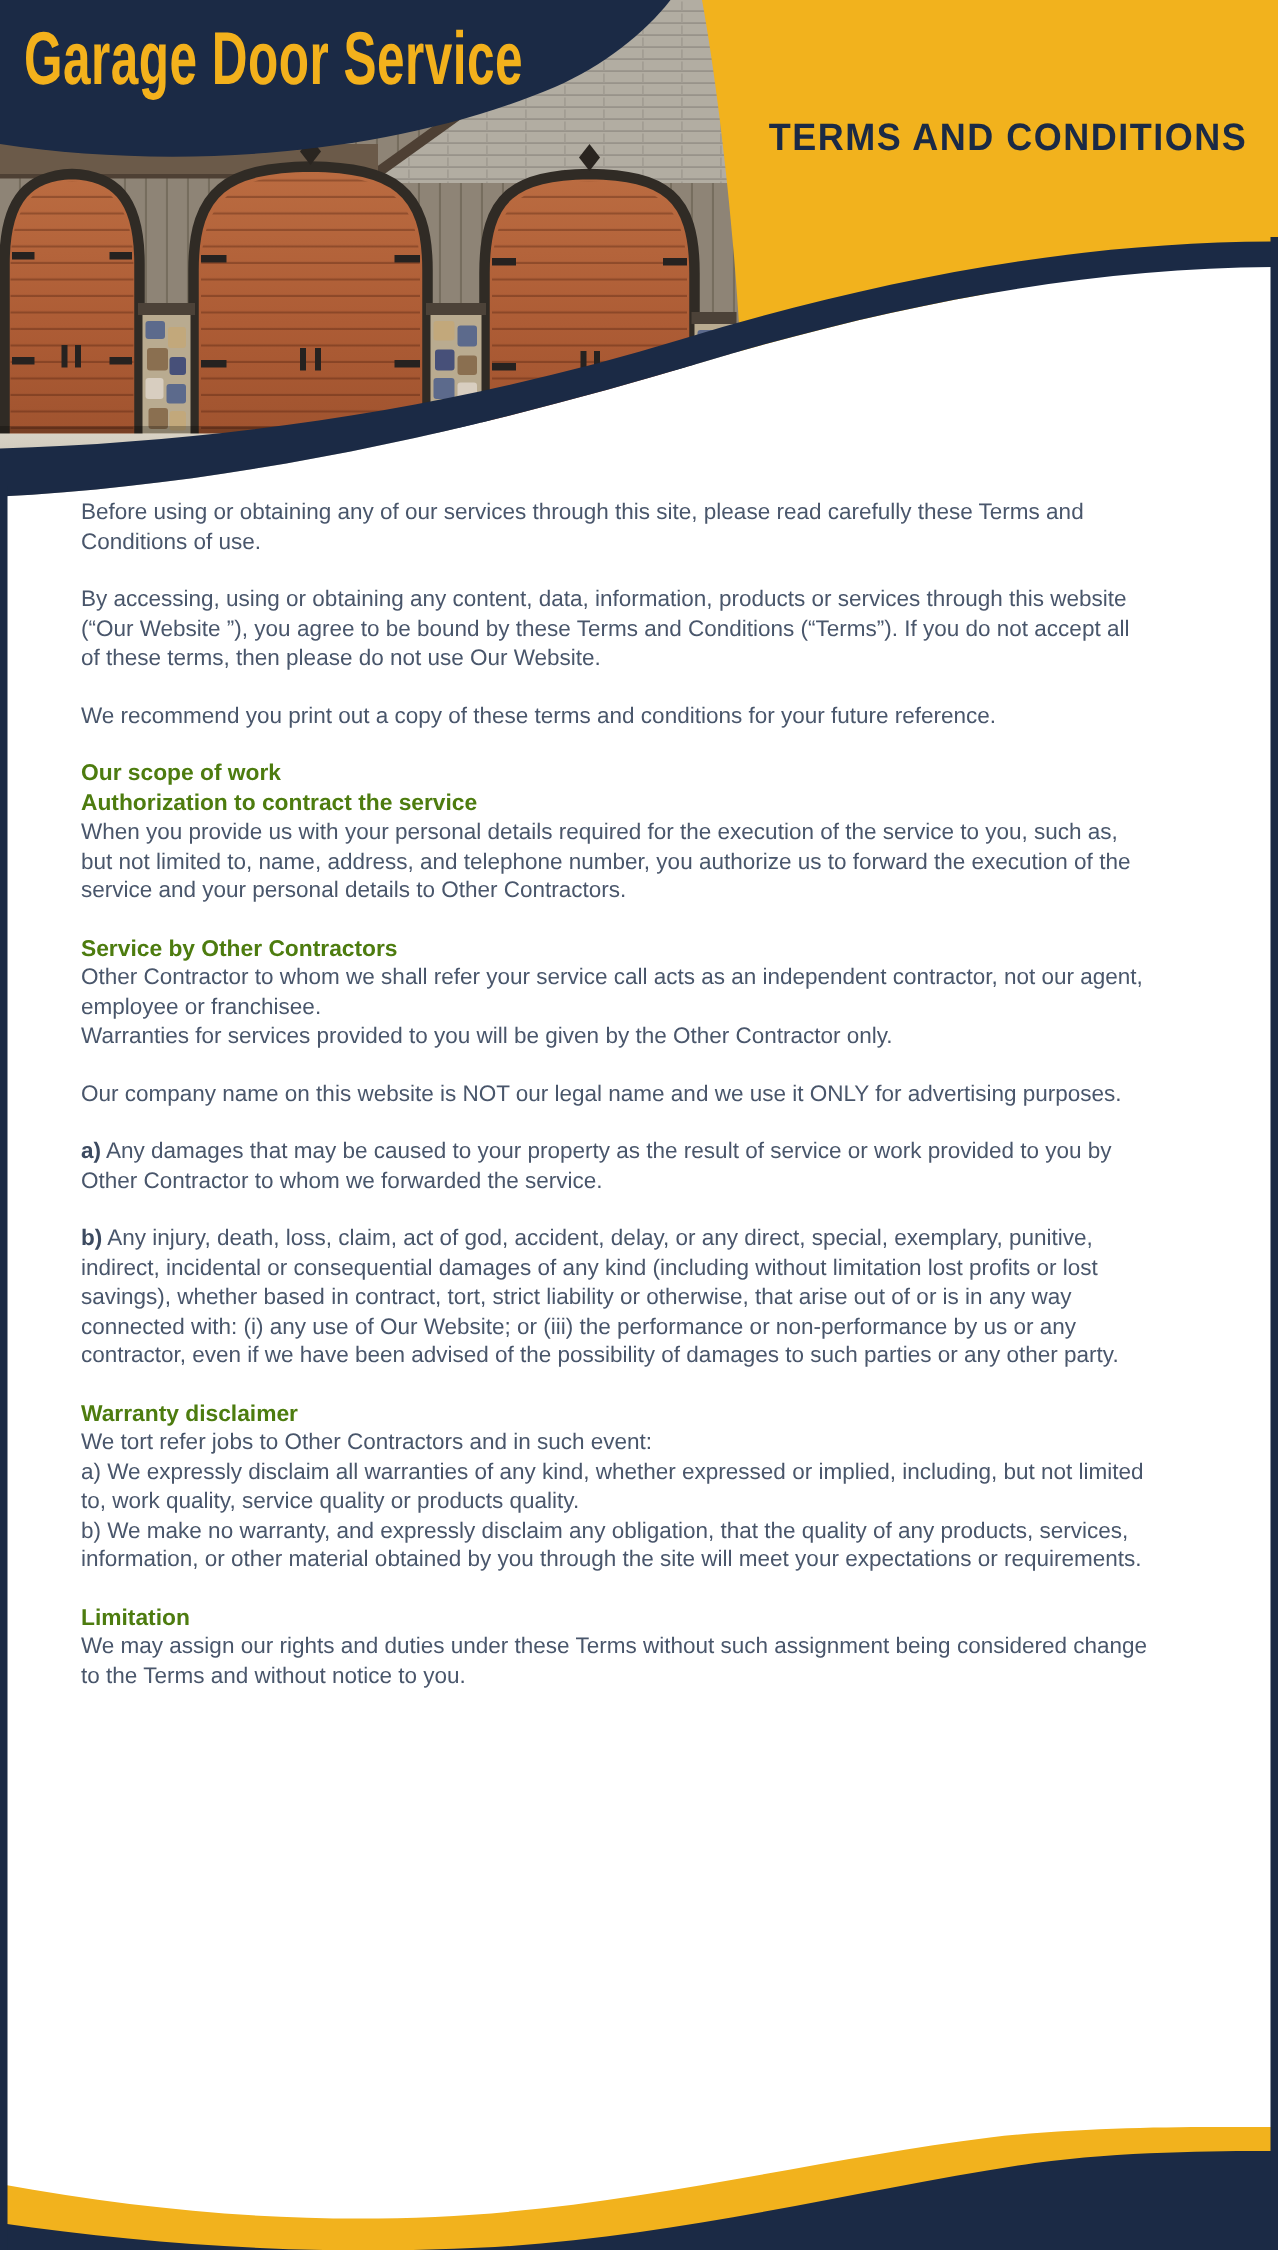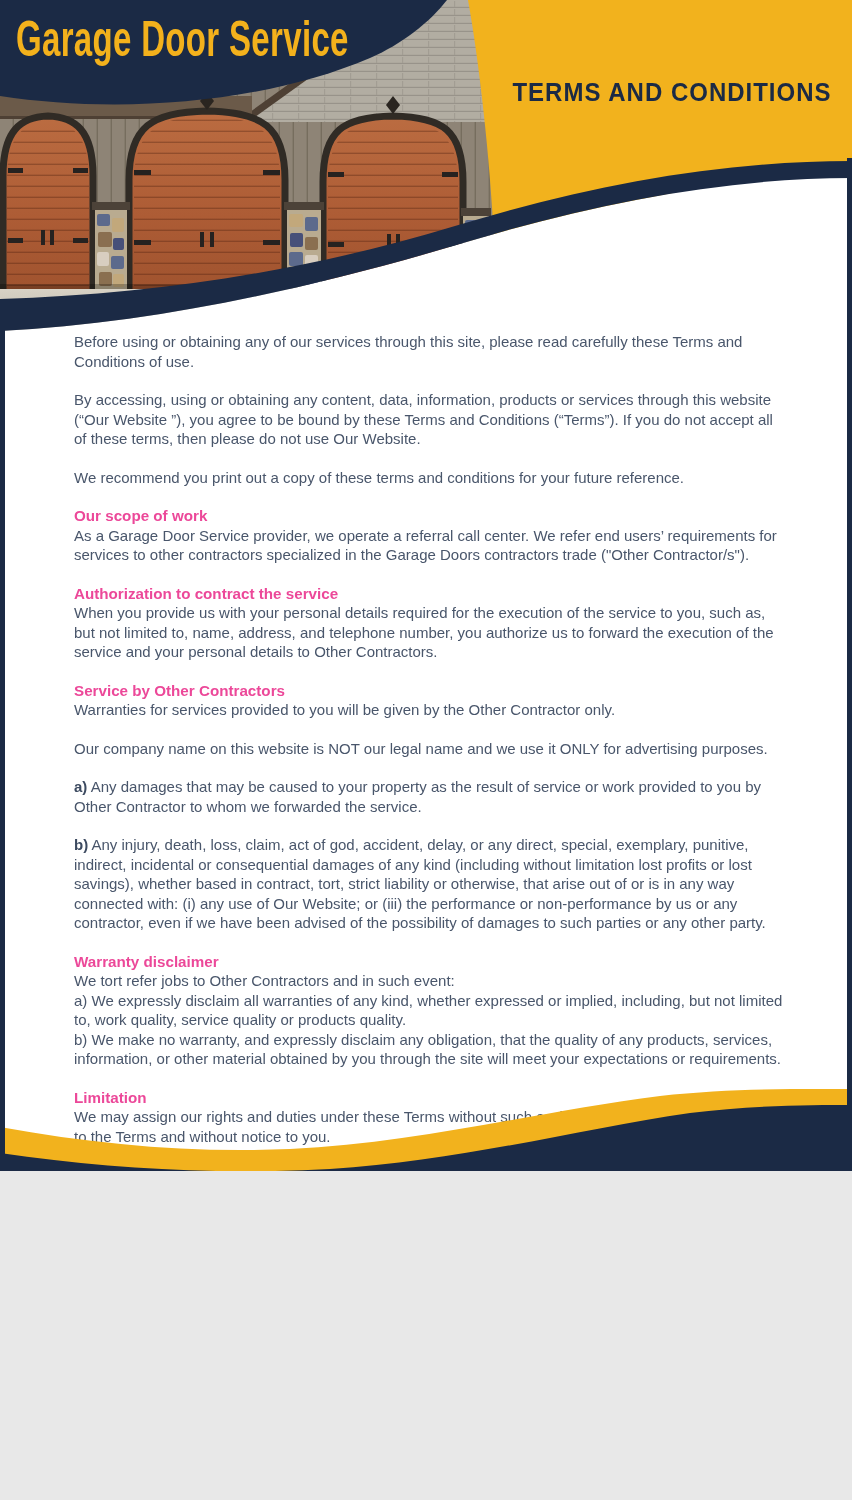--- a/index.html
+++ b/index.html
@@ -1,17 +1,17 @@
 <!DOCTYPE html>
 <html><head>
 <meta charset="utf-8">
 <style>
   html,body{margin:0;padding:0;background:#e8e8e8;}
   .page{
-    position:relative;width:852px;height:1171px;margin:0 auto;
+    position:relative;width:852px;height:1500px;margin:0 auto;
     background:#ffffff;overflow:hidden;
     font-family:"Liberation Sans",sans-serif;
   }
   
   .side-border{position:absolute;width:5px;background:#1b2a45;}
   .side-border.left{left:0;top:324px;height:1176px;}
   .side-border.right{right:0;top:158px;height:1342px;}
 
   
   .header-art{position:absolute;top:0;left:0;display:block;}
@@ -24,29 +24,29 @@
   }
   .banner-title{
     position:absolute;left:498px;top:78px;width:348px;
     text-align:center;font-size:24px;font-weight:bold;color:#1b2a45;
     letter-spacing:1px;white-space:nowrap;
     transform:scaleY(1.06);transform-origin:center top;
   }
 
   
   .content{
-    position:absolute;left:74px;top:332px;width:714px;
+    position:absolute;left:54px;top:332px;width:714px;
     font-size:15px;line-height:19.5px;color:#49566b;
   }
   .content p{margin:0 0 19px 0;}
   .content .lines div{margin:0;}
   .content .lines{margin:0 0 19px 0;}
   h3.sec{
     margin:0;font-size:15.2px;line-height:19.5px;
-    font-weight:bold;color:#ec4899;
+    font-weight:bold;color:#4d7c0f;
   }
   .b{font-weight:bold;color:#3c4a60;}
 
   
   .footer-art{position:absolute;left:0;bottom:0;display:block;}
 </style>
 </head>
 <body>
 
 <div class="page">
@@ -171,27 +171,27 @@
 
   <div class="logo">Garage Door Service</div>
   <div class="banner-title">TERMS AND CONDITIONS</div>
 
   <div class="content">
     <p>Before using or obtaining any of our services through this site, please read carefully these Terms and Conditions of use.</p>
     <p>By accessing, using or obtaining any content, data, information, products or services through this website (“Our Website ”), you agree to be bound by these Terms and Conditions (“Terms”). If you do not accept all of these terms, then please do not use Our Website.</p>
     <p>We recommend you print out a copy of these terms and conditions for your future reference.</p>
 
     <h3 class="sec">Our scope of work</h3>
-    <p>As a Garage Door Service provider, we operate a referral call center. We refer end users’ requirements for services to other contractors specialized in the Garage Doors contractors trade ("Other Contractor/s").</p>
 
     <h3 class="sec">Authorization to contract the service</h3>
     <p>When you provide us with your personal details required for the execution of the service to you, such as, but not limited to, name, address, and telephone number, you authorize us to forward the execution of the service and your personal details to Other Contractors.</p>
 
     <h3 class="sec">Service by Other Contractors</h3>
     <div class="lines">
+      <div>Other Contractor to whom we shall refer your service call acts as an independent contractor, not our agent, employee or franchisee.</div>
       <div>Warranties for services provided to you will be given by the Other Contractor only.</div>
     </div>
     <p>Our company name on this website is NOT our legal name and we use it ONLY for advertising purposes.</p>
 
     <p><span class="b">a)</span> <span>Any damages that may be caused to your property as the result of service or work provided to you by Other Contractor to whom we forwarded the service.</span></p>
     <p><span class="b">b)</span> <span>Any injury, death, loss, claim, act of god, accident, delay, or any direct, special, exemplary, punitive, indirect, incidental or consequential damages of any kind (including without limitation lost profits or lost savings), whether based in contract, tort, strict liability or otherwise, that arise out of or is in any way connected with: (i) any use of Our Website; or (iii) the performance or non-performance by us or any contractor, even if we have been advised of the possibility of damages to such parties or any other party.</span></p>
 
     <h3 class="sec">Warranty disclaimer</h3>
     <div class="lines">
       <div>We tort refer jobs to Other Contractors and in such event:</div>

